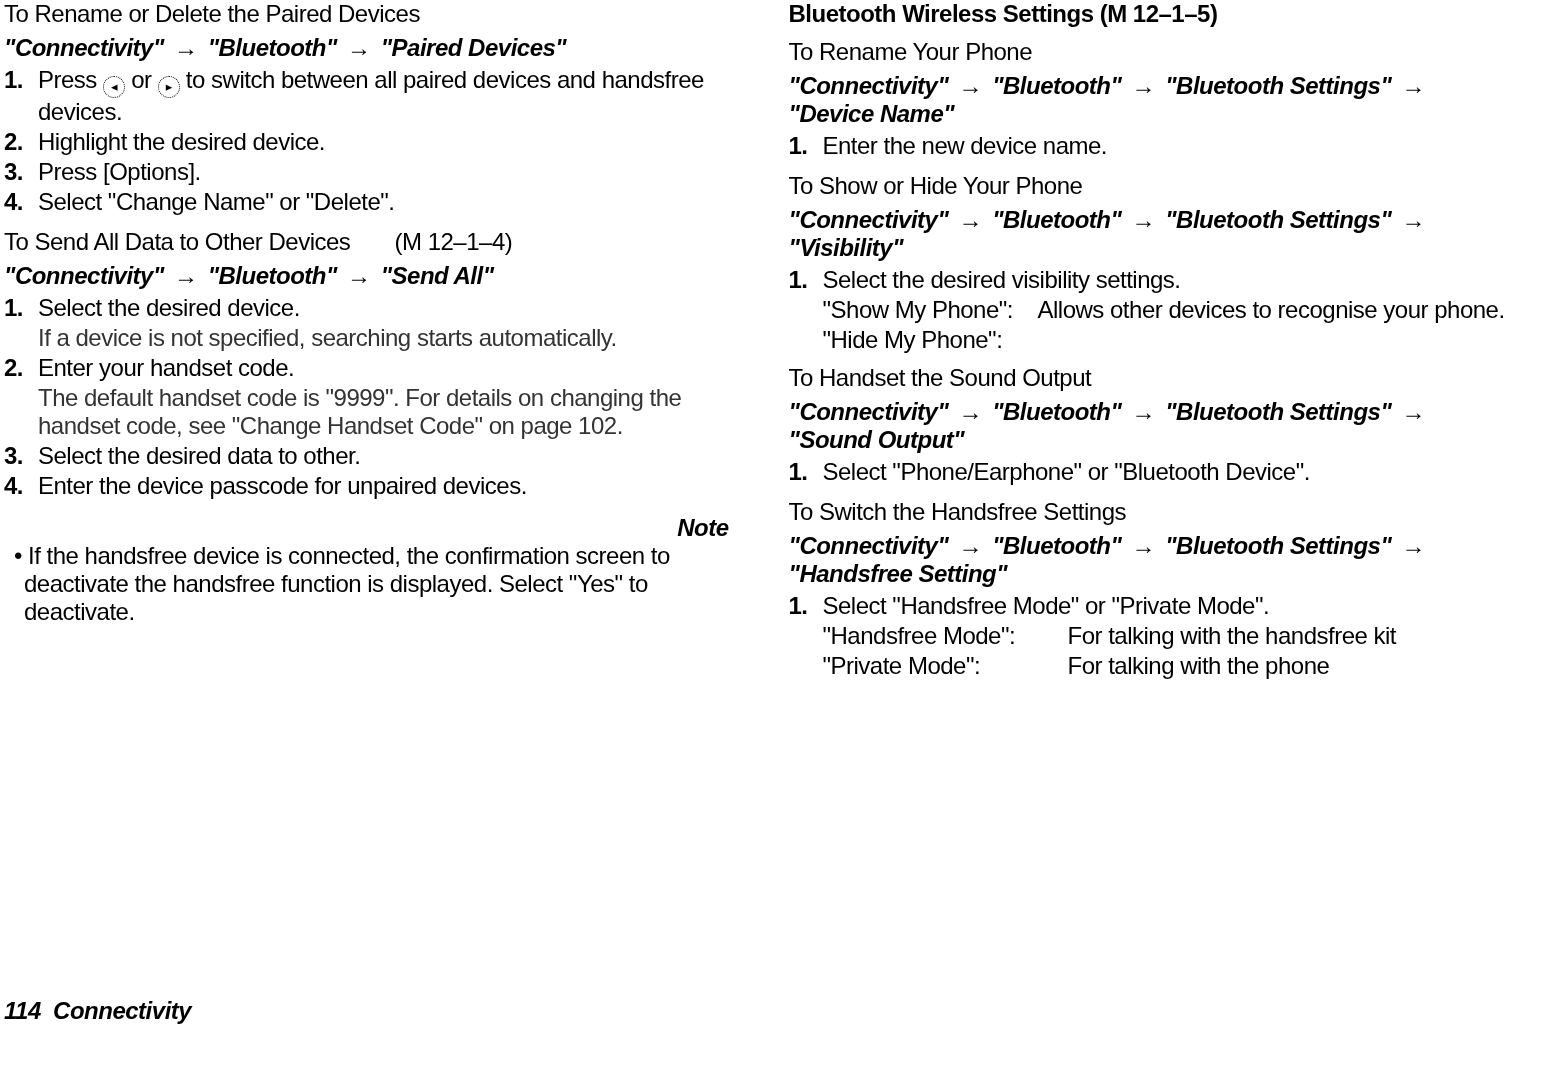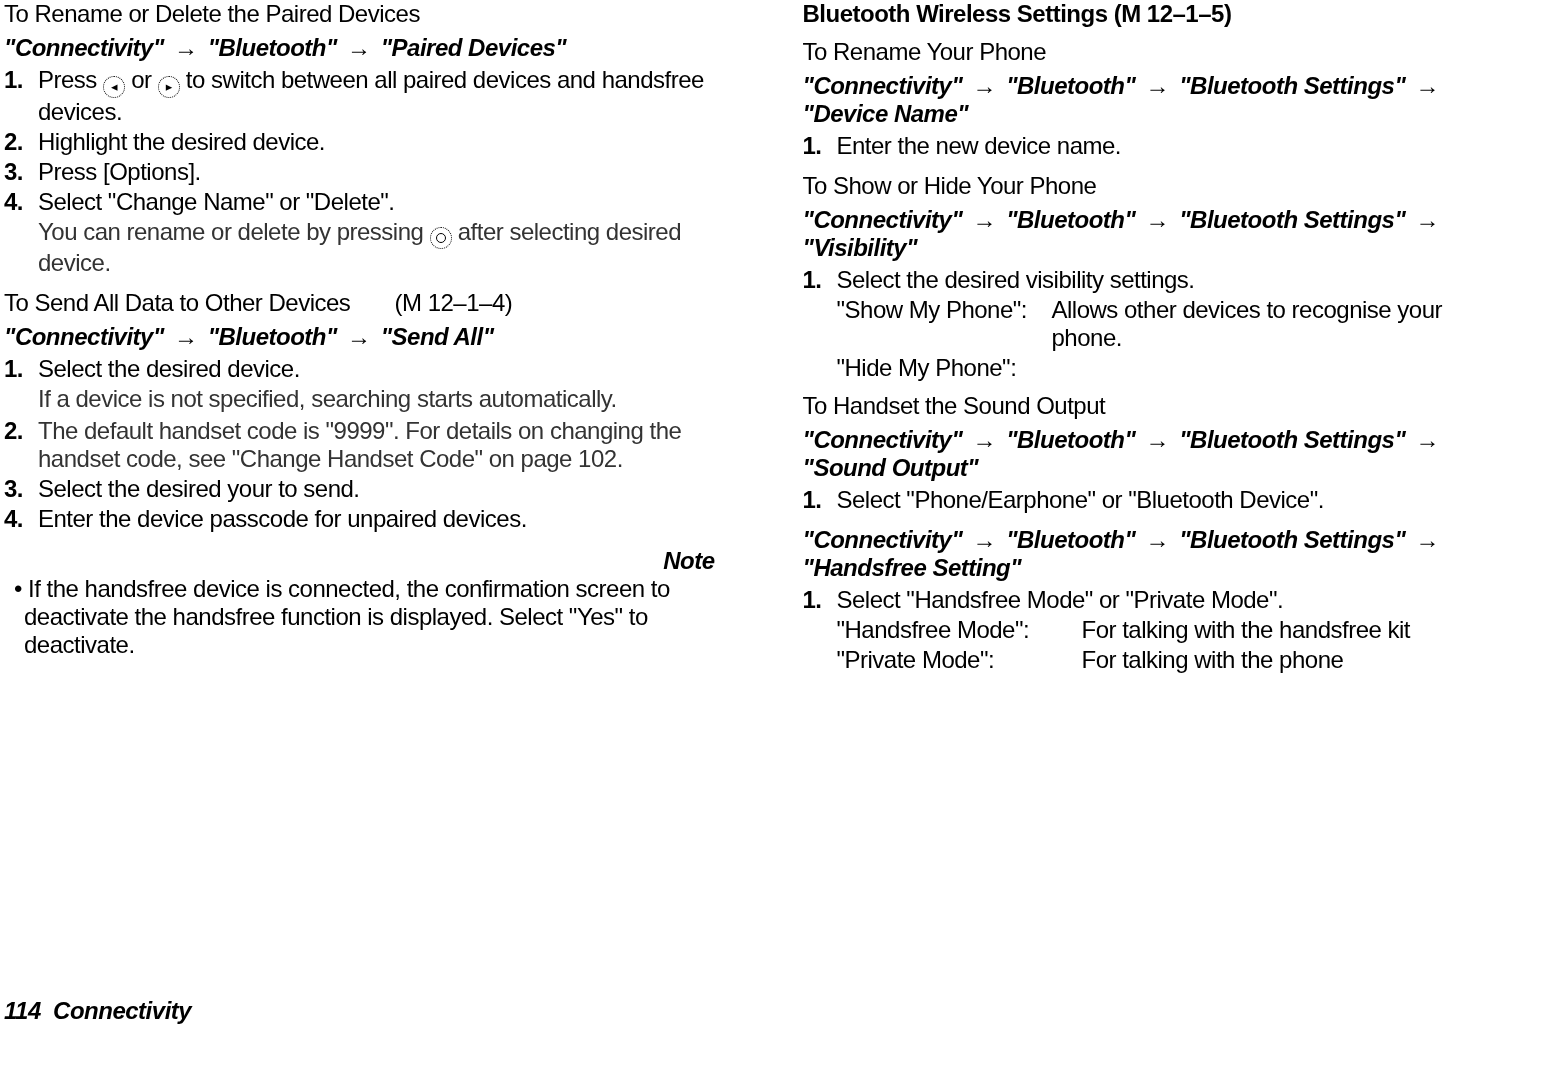--- a/index.html
+++ b/index.html
@@ -10,21 +10,21 @@
       height: 1074px;
       background: #ffffff;
       font-family: "Helvetica Neue", Helvetica, Arial, sans-serif;
       color: #000;
       font-size: 24px;
       letter-spacing: -0.5px;
     }
     .page {
       display: flex;
       padding: 0 40px 0 0;
-      gap: 88px;
+      gap: 60px;
       position: relative;
       height: 1025px;
     }
     .col {
       width: 50%;
       padding: 0 0 0 4px;
     }
     .col-right { padding-left: 0; }
 
     .section-heading {
@@ -157,23 +157,20 @@
         <span class="step-content">Highlight the desired device.</span>
       </li>
       <li>
         <span class="num">3.</span>
         <span class="step-content">Press [Options].</span>
       </li>
       <li>
         <span class="num">4.</span>
         <span class="step-content">
           <span>Select "Change Name" or "Delete".</span>
-          <div class="step-sub">
-            <span>You can rename or delete by pressing </span><span class="key-icon center-dot"></span><span> after selecting desired device.</span>
-          </div>
         </span>
       </li>
     </ol>
 
     <div class="spacer-sm"></div>
 
     <div class="section-heading">
       <span>To Send All Data to Other Devices </span><span class="m-index">(M 12–1–4)</span>
     </div>
 
@@ -189,26 +186,27 @@
       <li>
         <span class="num">1.</span>
         <span class="step-content">
           <span>Select the desired device.</span>
           <div class="step-sub">If a device is not specified, searching starts automatically.</div>
         </span>
       </li>
       <li>
         <span class="num">2.</span>
         <span class="step-content">
+          <span>Enter your handset code.</span>
           <div class="step-sub">The default handset code is "9999". For details on changing the handset code, see "Change Handset Code" on page 102.</div>
         </span>
       </li>
       <li>
         <span class="num">3.</span>
-        <span class="step-content">Select the desired your to send.</span>
+        <span class="step-content">Select the desired data to other.</span>
       </li>
       <li>
         <span class="num">4.</span>
         <span class="step-content">Enter the device passcode for unpaired devices.</span>
       </li>
     </ol>
 
     <div class="note-head">Note</div>
     <div class="note-body">If the handsfree device is connected, the confirmation screen to deactivate the handsfree function is displayed. Select "Yes" to deactivate.</div>
 
@@ -279,20 +277,21 @@
     </div>
     <ol class="step-list">
       <li>
         <span class="num">1.</span>
         <span class="step-content">Select "Phone/Earphone" or "Bluetooth Device".</span>
       </li>
     </ol>
 
     <div class="spacer-sm"></div>
 
+    <div class="section-heading">To Switch the Handsfree Settings</div>
     <div class="breadcrumb">
       <span>"Connectivity"</span>
       <span class="arrow">→</span>
       <span>"Bluetooth"</span>
       <span class="arrow">→</span>
       <span>"Bluetooth Settings"</span>
       <span class="arrow">→</span>
       <span>"Handsfree Setting"</span>
     </div>
     <ol class="step-list">

